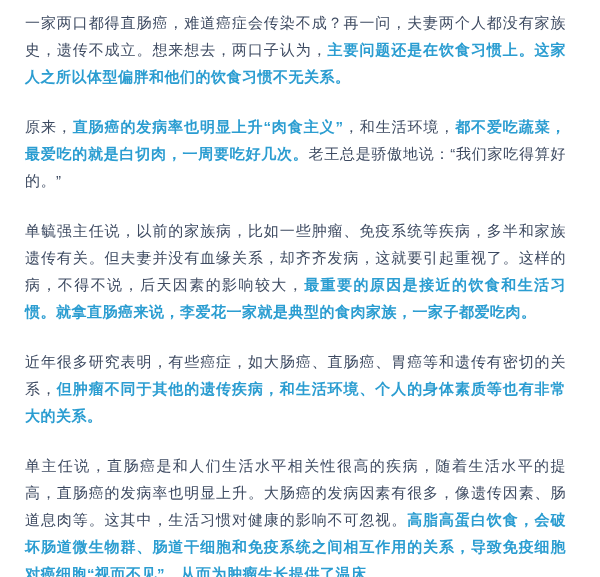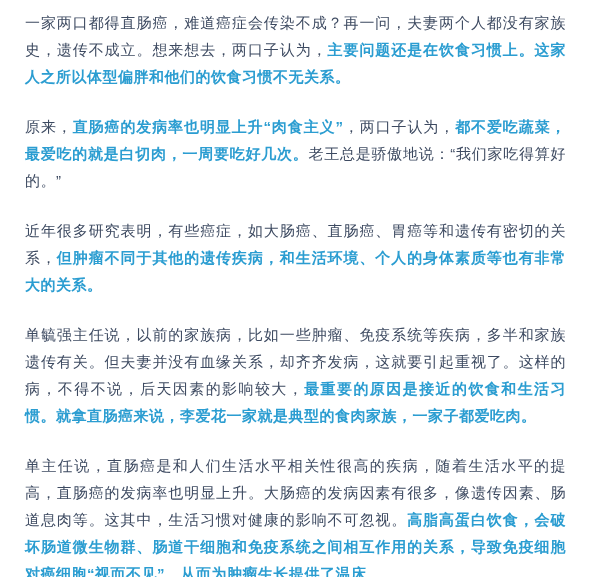--- a/index.html
+++ b/index.html
@@ -40,17 +40,17 @@
   .run.highlight {
     color: var(--text-highlight, #2b9dd1);
     font-weight: bold;
   }
 </style>
 </head>
 <body style="background: rgb(255, 255, 255);">
 
 <div class="article">
     <p class="para"><span class="run">一家两口都得直肠癌，难道癌症会传染不成？再一问，夫妻两个人都没有家族史，遗传不成立。想来想去，两口子认为，</span><span class="run highlight">主要问题还是在饮食习惯上。这家人之所以体型偏胖和他们的饮食习惯不无关系。</span></p>
-    <p class="para"><span class="run">原来，</span><span class="run highlight">直肠癌的发病率也明显上升“肉食主义”</span><span class="run">，两口子认为，</span><span class="run highlight">都不爱吃蔬菜，最爱吃的就是白切肉，一周要吃好几次。</span><span class="run">老王总是骄傲地说：“我们家吃得算好的。”</span></p>
+    <p class="para"><span class="run">原来，</span><span class="run highlight">直肠癌的发病率也明显上升“肉食主义”</span><span class="run">，和生活环境，</span><span class="run highlight">都不爱吃蔬菜，最爱吃的就是白切肉，一周要吃好几次。</span><span class="run">老王总是骄傲地说：“我们家吃得算好的。”</span></p>
+    <p class="para"><span class="run">单毓强主任说，以前的家族病，比如一些肿瘤、免疫系统等疾病，多半和家族遗传有关。但夫妻并没有血缘关系，却齐齐发病，这就要引起重视了。这样的病，不得不说，后天因素的影响较大，</span><span class="run highlight">最重要的原因是接近的饮食和生活习惯。就拿直肠癌来说，李爱花一家就是典型的食肉家族，一家子都爱吃肉。</span></p>
     <p class="para"><span class="run">近年很多研究表明，有些癌症，如大肠癌、直肠癌、胃癌等和遗传有密切的关系，</span><span class="run highlight">但肿瘤不同于其他的遗传疾病，和生活环境、个人的身体素质等也有非常大的关系。</span></p>
-    <p class="para"><span class="run">单毓强主任说，以前的家族病，比如一些肿瘤、免疫系统等疾病，多半和家族遗传有关。但夫妻并没有血缘关系，却齐齐发病，这就要引起重视了。这样的病，不得不说，后天因素的影响较大，</span><span class="run highlight">最重要的原因是接近的饮食和生活习惯。就拿直肠癌来说，李爱花一家就是典型的食肉家族，一家子都爱吃肉。</span></p>
     <p class="para"><span class="run">单主任说，直肠癌是和人们生活水平相关性很高的疾病，随着生活水平的提高，直肠癌的发病率也明显上升。大肠癌的发病因素有很多，像遗传因素、肠道息肉等。这其中，生活习惯对健康的影响不可忽视。</span><span class="run highlight">高脂高蛋白饮食，会破坏肠道微生物群、肠道干细胞和免疫系统之间相互作用的关系，导致免疫细胞对癌细胞“视而不见”，从而为肿瘤生长提供了温床。</span></p>
   </div>
 
 </body></html>

